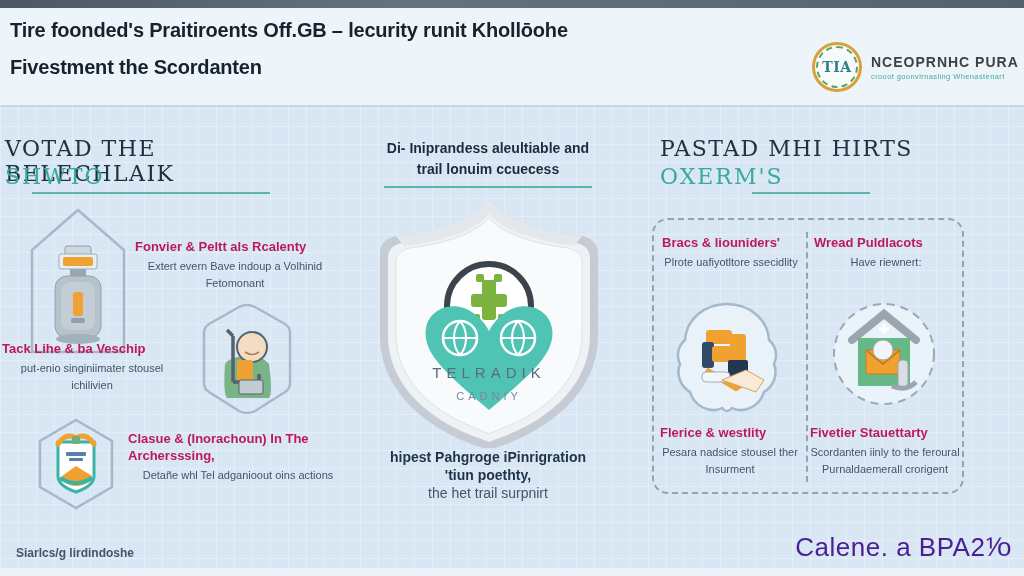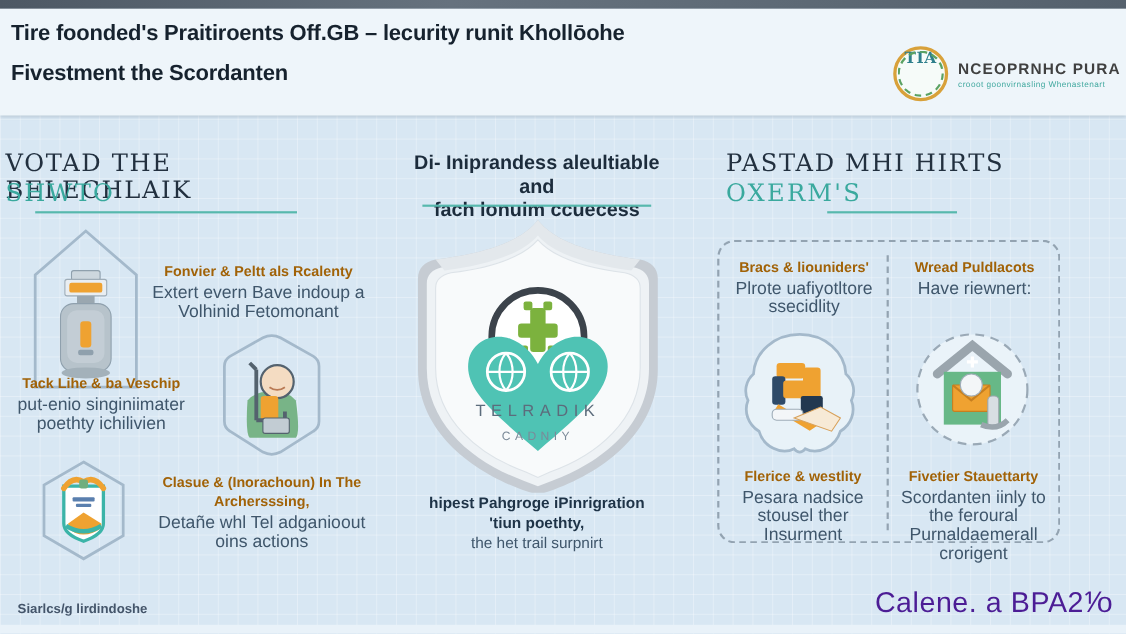--- a/index.html
+++ b/index.html
@@ -15,35 +15,35 @@
     color:#2c3e50;
   }
   .abs { position:absolute; }
 
   
   .top-strip { left:0; top:0; width:1024px; height:8px; background:linear-gradient(90deg,#4d5864,#66727e 40%,#55616d); }
   .header-band { left:0; top:8px; width:1024px; height:97px; background:#eef5fa; box-shadow:0 1px 3px rgba(90,110,130,.25); }
   .main-title { left:10px; top:12px; width:790px; font-weight:bold; font-size:20px; line-height:37px; letter-spacing:-.2px; color:#16222e; }
 
   .logo { left:812px; top:42px; width:205px; display:flex; align-items:center; gap:9px; }
-  .logo-badge { width:50px; height:50px; border-radius:50%; border:3px solid #d8a13a; background:#f6fbf9; display:flex; align-items:flex-start; justify-content:center; position:relative; flex:0 0 auto; }
+  .logo-badge { width:50px; height:50px; border-radius:50%; border:3px solid #d8a13a; background:#f6fbf9; display:flex; align-items:center; justify-content:center; position:relative; flex:0 0 auto; }
   .logo-badge::before { content:""; position:absolute; inset:1px; border-radius:50%; border:2px dashed #5ba263; }
   .logo-mono { font-family:"DejaVu Serif", serif; font-weight:bold; font-size:14px; color:#2e7f8c; letter-spacing:.5px; }
   .logo-name { font-weight:bold; font-size:14px; letter-spacing:1px; color:#404040; white-space:nowrap; }
   .logo-tag { font-size:7.5px; color:#43a9a0; letter-spacing:.4px; margin-top:2px; white-space:nowrap; }
 
   
   .serif-head { font-family:"DejaVu Serif", serif; font-size:22px; letter-spacing:1.5px; color:#22303f; text-align:left; }
   .serif-sub  { font-family:"DejaVu Serif", serif; font-size:22px; letter-spacing:2px; color:#3aa99e; text-align:left; margin-top:4px; }
   .teal-rule  { height:2px; background:#57b8ad; }
-  .mid-head   { font-weight:bold; font-size:18px; line-height:21px; color:#1c2c3c; text-align:center; }
-
-  
-  .item-title { font-weight:bold; font-size:13px; line-height:17px; color:#a16207; text-align:center; }
-  .item-body  { font-size:16px; line-height:17px; color:#3f566b; text-align:center; margin-top:3px; }
+  .mid-head   { font-weight:bold; font-size:14px; line-height:21px; color:#1c2c3c; text-align:center; }
+
+  
+  .item-title { font-weight:bold; font-size:13px; line-height:17px; color:#be185d; }
+  .item-body  { font-size:11px; line-height:17px; color:#3f566b; text-align:center; margin-top:3px; }
 
   
   .dash-box { left:652px; top:218px; width:312px; height:276px; border:2px dashed #93a3b1; border-radius:16px; }
   .dash-divider { left:806px; top:232px; width:0; height:250px; border-left:2px dashed #93a3b1; }
 
   
   .footer-left  { left:16px; top:546px; font-size:12px; color:#44556a;font-weight:bold; }
   .footer-right { left:700px; top:528px; width:312px; text-align:right; font-size:26px; color:#4c1d95; letter-spacing:.5px; }
   .bottom-strip { left:0; top:568px; width:1024px; height:8px; background:#e9f2f9; }
 
@@ -88,21 +88,21 @@
     <ellipse cx="50" cy="133" rx="22" ry="5" fill="#a3b1ba"></ellipse>
   </svg>
 </div>
 <div class="abs" style="left:135px; top:238px; width:200px;">
   <div class="item-title">Fonvier &amp; Peltt als Rcalenty</div>
   <div class="item-body">Extert evern Bave indoup a Volhinid Fetomonant</div>
 </div>
 
 <div class="abs" style="left:2px; top:340px; width:180px;">
   <div class="item-title">Tack Lihe &amp; ba Veschip</div>
-  <div class="item-body">put-enio singiniimater poethty ichilivien</div>
+  <div class="item-body">put-enio singiniimater stousel ichilivien</div>
 </div>
 <div class="abs" style="left:197px; top:302px;">
   <svg width="100" height="114" viewBox="0 0 100 114">
     <path d="M50 3 Q54 3 58 5 L88 22 Q93 25 93 31 V81 Q93 87 88 90 L58 109 Q54 111 50 111 Q46 111 42 109 L12 90 Q7 87 7 81 V31 Q7 25 12 22 L42 5 Q46 3 50 3 Z" fill="none" stroke="#a4b9cb" stroke-width="2.5"></path>
     <path d="M28 62 Q26 92 30 96 H72 Q76 92 72 62 Q66 54 50 54 Q34 54 28 62 Z" fill="#78b487"></path>
     <circle cx="55" cy="45" r="15" fill="#f4dcc2" stroke="#54626e" stroke-width="2"></circle>
     <path d="M48 50 Q55 55 62 50" stroke="#b97a54" stroke-width="1.6" fill="none"></path>
     <rect x="40" y="58" width="16" height="24" rx="3" fill="#efa231"></rect>
     <path d="M36 34 L30 28 M36 34 L36 80 M36 80 L62 80 L62 72" stroke="#54626e" stroke-width="3.5" fill="none"></path>
     <rect x="42" y="78" width="24" height="14" rx="2" fill="#c2ccd3" stroke="#54626e"></rect>
@@ -121,21 +121,21 @@
     <path d="M26 60 Q42 70 58 60" stroke="#3bb4a8" stroke-width="4" fill="none"></path>
   </svg>
 </div>
 <div class="abs" style="left:128px; top:430px; width:220px;">
   <div class="item-title">Clasue &amp; (Inorachoun) In The Archersssing,</div>
   <div class="item-body">Detañe whl Tel adganioout oins actions</div>
 </div>
 
 <div class="abs mid-head" style="left:363px; top:138px; width:250px;">
   <div>Di- Iniprandess aleultiable and</div>
-  <div>fach lonuim ccuecess</div>
+  <div>trail lonuim ccuecess</div>
 </div>
 <div class="abs teal-rule" style="left:384px; top:186px; width:208px;"></div>
 
 <div class="abs" style="left:372px; top:198px;">
   <svg width="234" height="250" viewBox="0 0 234 250">
     <path d="M117 2 C100 24 62 33 24 38 C14 40 8 46 8 55 L8 138 C8 194 56 230 102 247 L117 252 L132 247 C178 230 226 194 226 138 L226 55 C226 46 220 40 210 38 C172 33 134 24 117 2 Z" fill="#c6ccd3"></path>
     <path d="M117 12 C101 31 66 40 30 45 C21 47 16 52 16 60 L16 137 C16 189 60 223 104 239 L117 244 L130 239 C174 223 218 189 218 137 L218 60 C218 52 213 47 204 45 C168 40 133 31 117 12 Z" fill="#eef2f5"></path>
     <path d="M117 20 C102 37 70 46 38 50 C29 52 24 57 24 64 L24 136 C24 184 64 216 106 231 L117 236 L128 231 C170 216 210 184 210 136 L210 64 C210 57 205 52 196 50 C164 46 132 37 117 20 Z" fill="#f8fafb" stroke="#dde3e8"></path>
     <path d="M117 2 C100 24 62 33 24 38 L32 48 C68 43 102 34 117 16 C132 34 166 43 202 48 L210 38 C172 33 134 24 117 2 Z" fill="#e3e8ec"></path>
     <circle cx="117" cy="108" r="42" fill="#ffffff" stroke="#3c434b" stroke-width="6"></circle>

